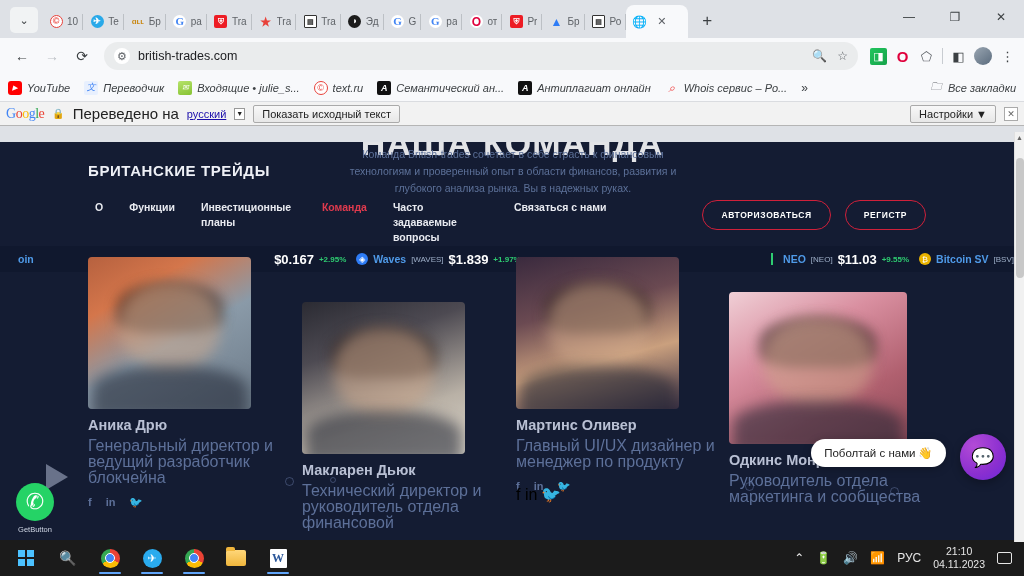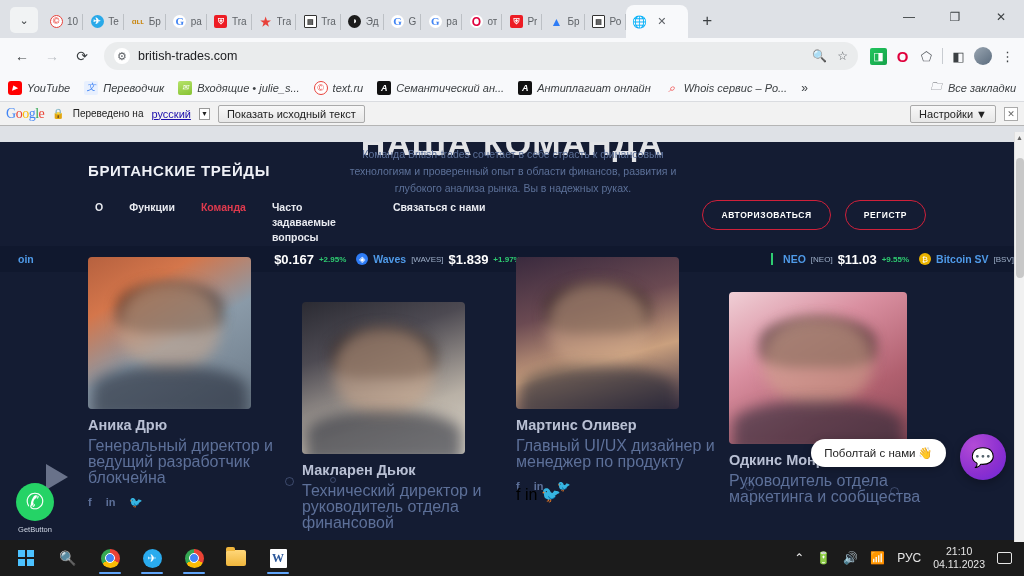--- a/index.html
+++ b/index.html
@@ -123,21 +123,21 @@
   
   .gtbar {
     height: 24px; background: #f2f2f2; border-bottom: 1px solid #b5b5b5;
     display: flex; align-items: center; padding: 0 6px; gap: 8px;
     font-size: 11px; color: #222; font-family: "Liberation Sans", sans-serif;
     position: relative; z-index: 5;
   }
   .glogo { font-size: 14px; font-weight: 400; letter-spacing: -0.5px; font-family: "Liberation Serif", serif; text-align: center;}
   .glogo .b{color:#4285f4}.glogo .r{color:#ea4335}.glogo .y{color:#fbbc05}.glogo .g{color:#34a853}
   .gt-lock { color: #9aa0a6; font-size: 10px; }
-  .gt-text { font-size: 10px; }
+  .gt-text { font-size: 15px; }
   .gt-lang { color: #1a0dab; text-decoration: underline; font-size: 11px;}
   .gt-caret { border: 1px solid #999; background: #fff; font-size: 7px; padding: 0 1px; line-height: 10px;}
   .gt-btn {
     background: linear-gradient(#f8f8f8,#e7e7e7); border: 1px solid #aaa;
     border-radius: 2px; font-size: 11px; padding: 2px 8px; color: #222;
   }
   .gt-right { margin-left: auto; display: flex; align-items: center; gap: 8px; }
   .gt-x { border: 1px solid #aaa; background:#fff; width: 14px; height: 14px;
           display:flex;align-items:center;justify-content:center;font-size:9px;color:#666;}
 
@@ -482,20 +482,21 @@
   <div class="page">
     <div class="page-inner">
 
       <div class="hero-title">НАША КОМАНДА</div>
       <div class="brand">БРИТАНСКИЕ ТРЕЙДЫ</div>
       <div class="hero-sub">Команда British-trades сочетает в себе страсть к финансовым технологиям и проверенный опыт в области финансов, развития и глубокого анализа рынка. Вы в надежных руках.</div>
 
       <div class="nav">
         <div class="ni">О</div>
         <div class="ni">Функции</div>
+        <div class="ni w2">Инвестиционные планы</div>
         <div class="ni active">Команда</div>
         <div class="ni w2">Часто задаваемые вопросы</div>
         <div class="ni w2">Связаться с нами</div>
       </div>
 
       <div class="auth">
         <div class="abtn">АВТОРИЗОВАТЬСЯ</div>
         <div class="abtn">РЕГИСТР</div>
       </div>
 

